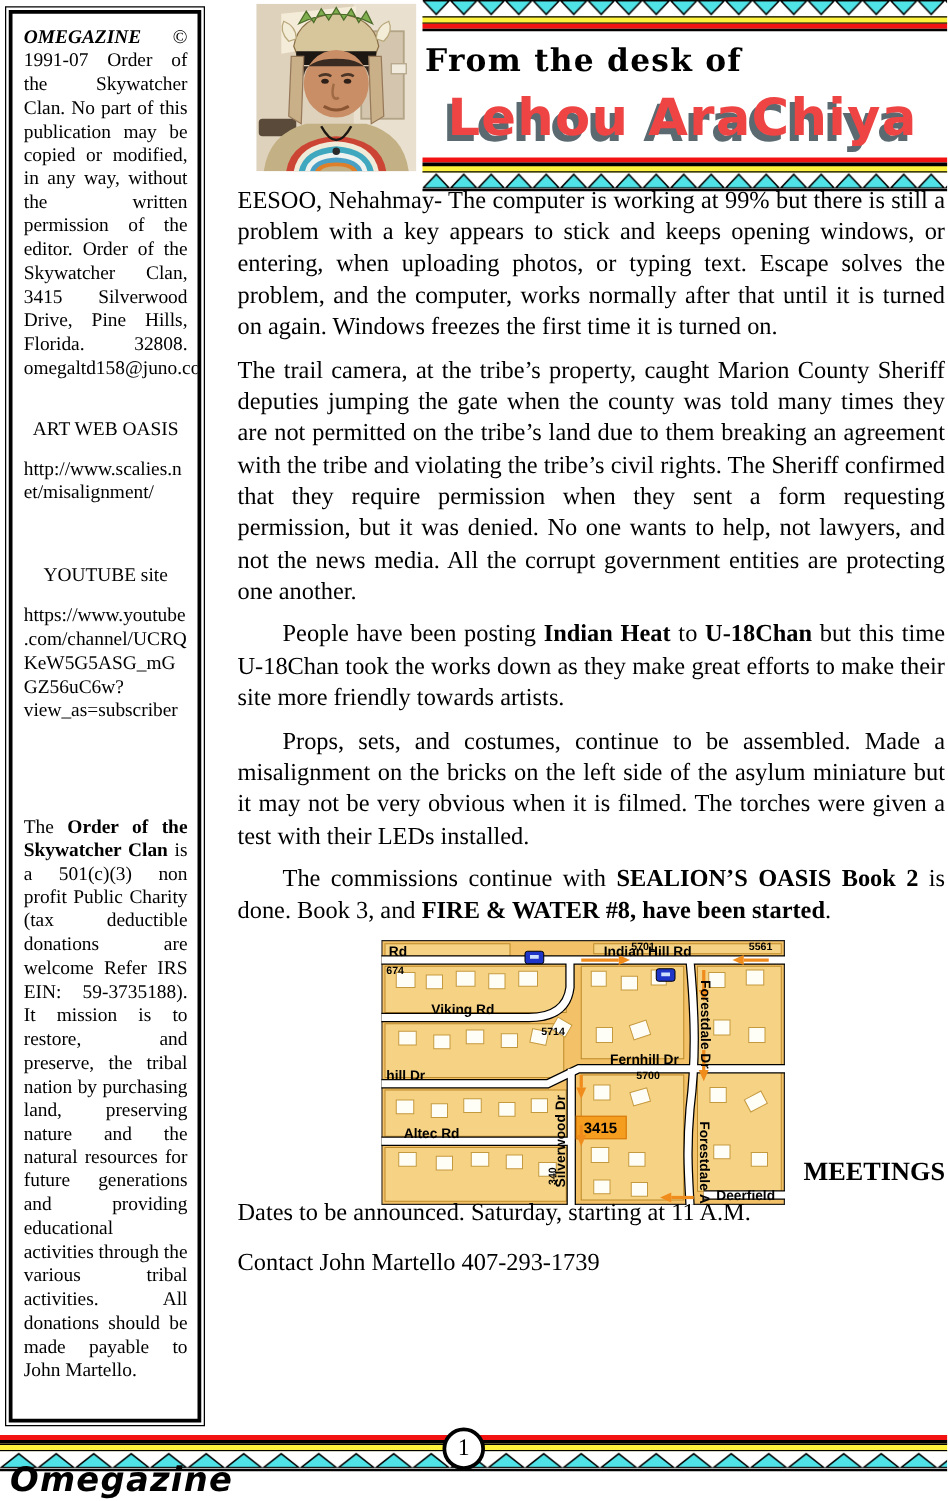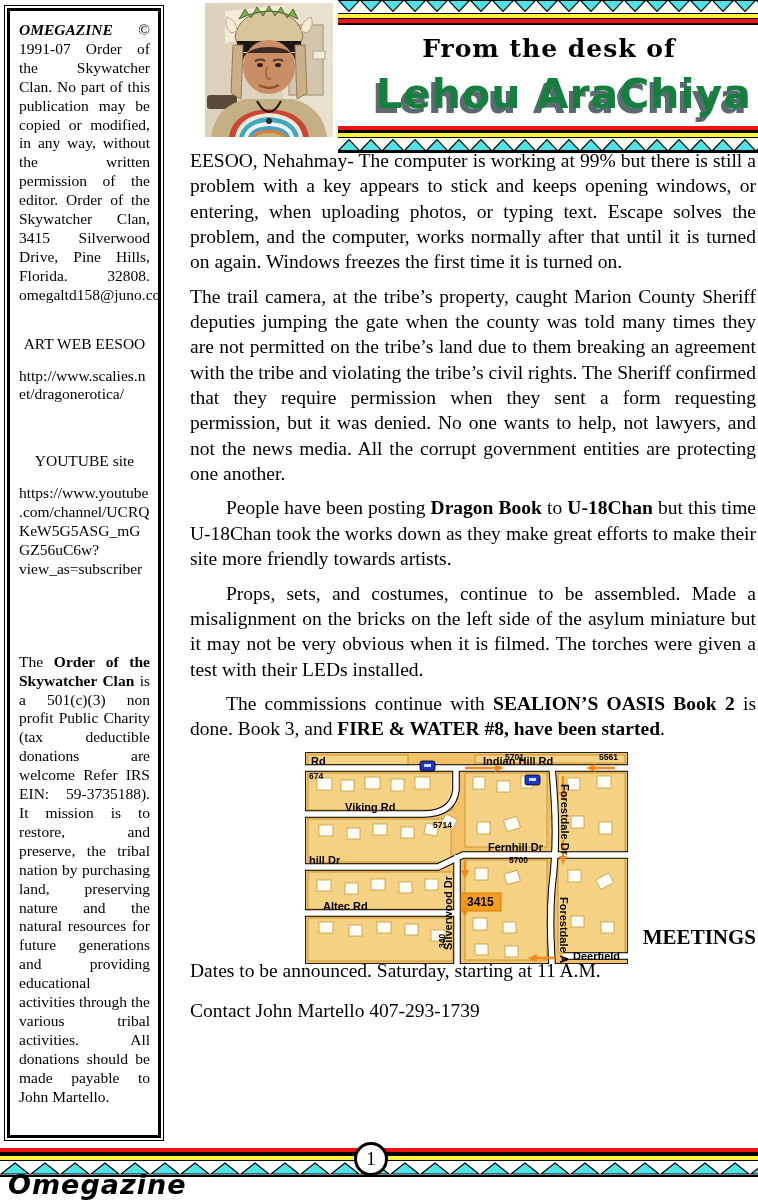--- a/index.html
+++ b/index.html
@@ -29,26 +29,26 @@
   
   .photo-box { position:absolute; left:205px; top:3px; width:128px; height:134px; }
   .header-right { position:absolute; left:338px; top:0; width:420px; }
   .band-red { height:4px; background:#f31212; }
   .band-black2 { height:2px; background:#000; }
   .band-black3 { height:3px; background:#000; }
   .band-yellow { height:6px; background:#fff23d; border-top:1px solid #000; border-bottom:1px solid #000; }
   .tri-row { display:block; }
   .from-desk {
     margin:9px 0 0 2px; font-family:"DejaVu Serif", serif; font-weight:bold;
-    font-size:25px; letter-spacing:1px;text-align:center;
+    font-size:25px; letter-spacing:1px;
   }
   .desk-name {
-    margin:7px 6px 8px 0; text-align:right;
+    margin:7px 24px 8px 0; text-align:right;
     font-family:"DejaVu Sans", sans-serif; font-weight:800; font-size:41px;
-    color:#15803d; text-shadow:-4px 5px 0 #5b6a71; letter-spacing:1px;
+    color:#ef4444; text-shadow:-4px 5px 0 #5b6a71; letter-spacing:1px;
   }
 
   
   .main {
     position:absolute; left:190px; top:148px; width:566px;
     font-size:19.5px; line-height:1.3;
   }
   .main p { text-align:justify; margin-bottom:9px; }
   .main p.ind { text-indent:36px; }
   .main b { font-weight:bold; }
@@ -78,22 +78,22 @@
 </style>
 </head>
 <body>
 
 <div class="page">
 
   <aside class="sidebar">
     <div class="sidebar-inner">
       <p><span class="masthead-title">OMEGAZINE</span><span> © 1991-07 Order of the Skywatcher Clan. No part of this publication may be copied or modified, in any way, without the written permission of the editor. Order of the Skywatcher Clan, 3415 Silverwood Drive, Pine Hills, Florida. 32808. omegaltd158@juno.com</span></p>
 
-      <p class="side-heading">ART WEB EESOO</p>
-      <p class="side-url">http://www.scalies.net/dragonerotica/</p>
+      <p class="side-heading">ART WEB OASIS</p>
+      <p class="side-url">http://www.scalies.net/misalignment/</p>
 
       <p class="side-heading yt">YOUTUBE site</p>
       <p class="side-url">https://www.youtube.com/channel/UCRQKeW5G5ASG_mGGZ56uC6w?view_as=subscriber</p>
 
       <p class="charity"><span>The </span><b>Order of the Skywatcher Clan</b><span> is a 501(c)(3) non profit Public Charity (tax deductible donations are welcome Refer IRS EIN: 59-3735188). It mission is to  restore, and preserve, the tribal nation by purchasing land, preserving nature and the natural resources for future generations and providing educational activities through the various tribal activities. All donations should be made payable to John Martello.</span></p>
 
       <p class="clan-url">http://www.skywatcherclan.scalies.com</p>
 
     </div>
   </aside>
@@ -165,21 +165,21 @@
         </pattern>
       </defs>
       <rect width="420" height="13" fill="url(#triUpH)"></rect>
     </svg>
     <div class="band-black2"></div>
   </div>
 
   <main class="main">
     <p>EESOO, Nehahmay-  The computer  is working at 99% but there is still a problem with a key appears to stick and keeps opening windows, or entering, when uploading photos, or typing text. Escape solves the problem, and the computer, works normally after that until it is turned on again. Windows freezes the first time it is turned on.</p>
     <p>The trail camera, at the tribe’s property, caught Marion County Sheriff deputies jumping the gate when the county was told many times they are not permitted on the tribe’s land due to them breaking an agreement with the tribe and violating the tribe’s civil rights. The Sheriff confirmed that they require permission when they sent a form requesting permission, but it was denied. No one wants to help, not lawyers, and not the news media. All the corrupt government entities are protecting one another.</p>
-    <p class="ind"><span>People have been posting </span><b>Dragon Book</b><span> to </span><b>U-18Chan</b><span> but this time U-18Chan  took the works down as they make great efforts to make their site more friendly towards artists.</span></p>
+    <p class="ind"><span>People have been posting </span><b>Indian Heat</b><span> to </span><b>U-18Chan</b><span> but this time U-18Chan  took the works down as they make great efforts to make their site more friendly towards artists.</span></p>
     <p class="ind">Props, sets, and costumes, continue to be assembled. Made a misalignment on the bricks on the left side of the asylum miniature but it may not be very obvious when it is filmed. The torches were given a test with their LEDs installed.</p>
     <p class="ind"><span>The commissions continue with  </span><b>SEALION’S OASIS Book 2</b><span> is done. Book 3, and </span><b>FIRE &amp; WATER #8, have been started</b><span>.</span></p>
 
     <figure class="map-fig">
       <svg width="323" height="212" viewBox="0 0 323 212" font-family="Liberation Sans, sans-serif">
         <rect x="0.5" y="0.5" width="322" height="211" fill="#f3c167" stroke="#222" stroke-width="1"></rect>
 
         <g stroke="#bd8a2a" stroke-width="0.8" fill="#f6d285">
           <rect x="3" y="21" width="145" height="37"></rect>
           <rect x="3" y="67" width="143" height="43"></rect>

